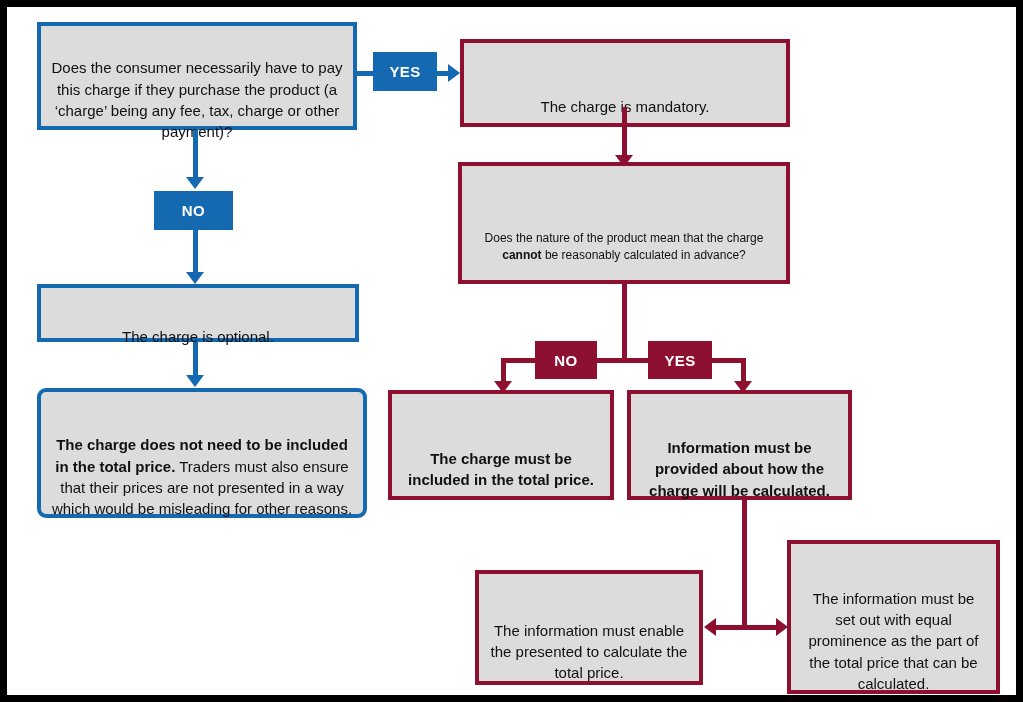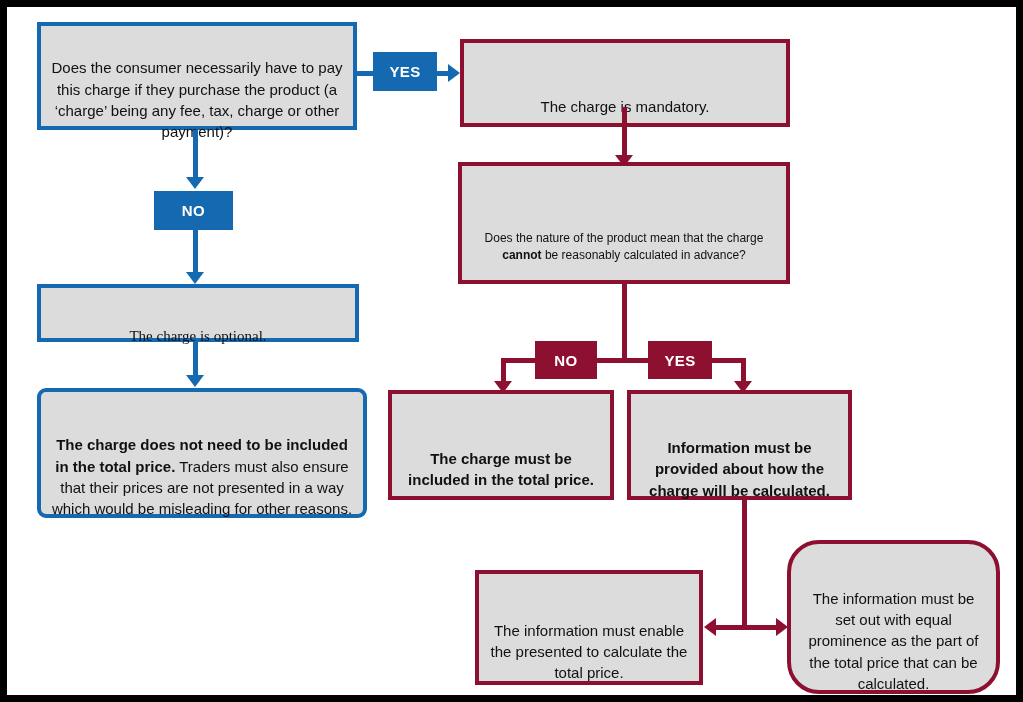--- a/index.html
+++ b/index.html
@@ -106,21 +106,21 @@
   <div class="ln v-blue" style="left:186px; top:123px; height:50px;"></div>
   <div class="arrow down-blue" style="left:179px; top:170px;"></div>
 
   <div class="badge blue" style="left:147px; top:184px; width:79px; height:39px;">
     <span>NO</span>
   </div>
 
   <div class="ln v-blue" style="left:186px; top:223px; height:45px;"></div>
   <div class="arrow down-blue" style="left:179px; top:265px;"></div>
 
-  <div class="node blue" style="left:30px; top:277px; width:322px; height:58px; font-size:15px;font-family:Liberation Serif, serif;">
+  <div class="node blue" style="left:30px; top:277px; width:322px; height:58px; font-size:15px;">
     <span class="txt">The charge is optional.</span>
   </div>
 
   <div class="ln v-blue" style="left:186px; top:335px; height:38px;"></div>
   <div class="arrow down-blue" style="left:179px; top:368px;"></div>
 
   <div class="node blue" style="left:30px; top:381px; width:330px; height:130px; font-size:15px;border-radius:9px;">
     <span class="txt">
       <b>The charge does not need to be included in the total price.</b>
       <span>Traders must also ensure that their prices are not presented in a way which would be misleading for other reasons.</span>
@@ -173,17 +173,17 @@
   <div class="ln v-red" style="left:735px; top:493px; height:128px;"></div>
 
   <div class="ln h-red" style="left:707px; top:618px; width:70px;"></div>
   <div class="arrow left-red" style="left:697px; top:611px;"></div>
   <div class="arrow right-red" style="left:769px; top:611px;"></div>
 
   <div class="node red" style="left:468px; top:563px; width:228px; height:115px; font-size:15px;">
     <span class="txt">The information must enable the presented to calculate the total price.</span>
   </div>
 
-  <div class="node red" style="left:780px; top:533px; width:213px; height:154px; font-size:15px;border-radius:32px;">
+  <div class="node red" style="left:780px; top:533px; width:213px; height:154px; font-size:15px;">
     <span class="txt">The information must be set out with equal prominence as the part of the total price that can be calculated.</span>
   </div>
 
 </div>
 
 </body></html>

